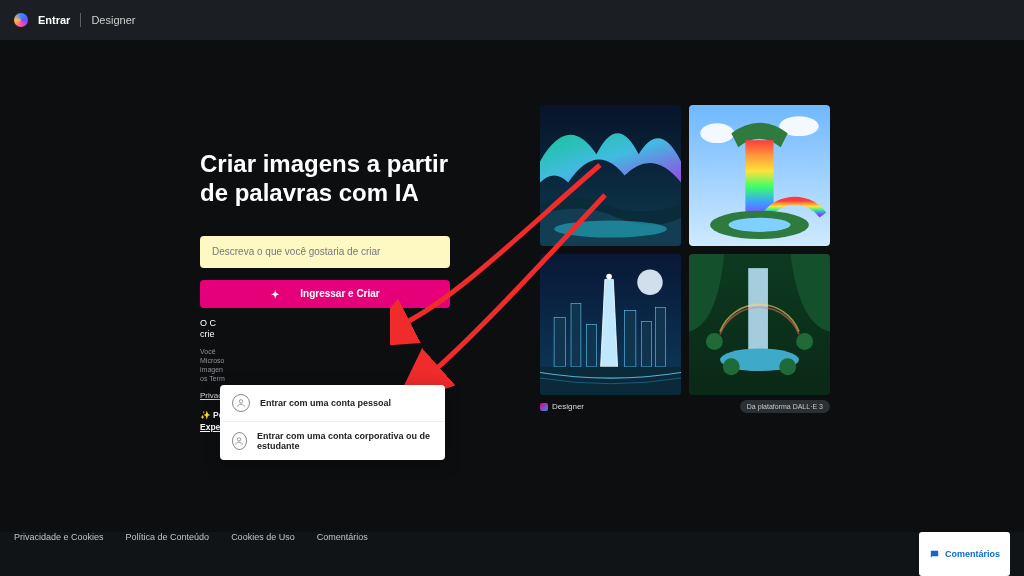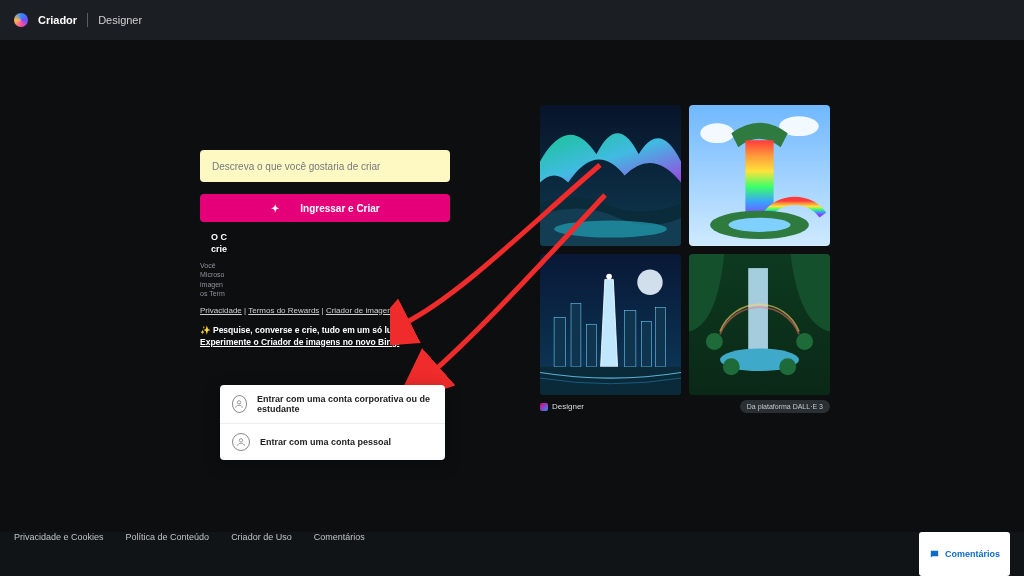--- a/index.html
+++ b/index.html
@@ -80,23 +80,22 @@
   }
   .sparkle {
     width: 10px; height: 10px;
     display: inline-block;
     position: relative;
   }
   .sparkle::before {
     content: "✦"; font-size: 10px; color: #fff;
   }
   .microcopy {
-    font-size: 9px; font-weight: 700; margin-top: 10px; line-height: 1.3;
+    font-size: 9px; font-weight: 400; margin-top: 10px; line-height: 1.3;
     color: #fff;
-    margin-left: 11px;
   }
   .fineprint {
     font-size: 7px; color: #8e9398; margin-top: 6px; line-height: 1.3;
     max-width: 45px;
   }
   .legal-row {
     font-size: 8px; color: #d0d0d0; margin-top: 8px;
   }
   .legal-row a { color: #d0d0d0; text-decoration: underline; cursor: pointer; }
   .tip-row {
@@ -177,28 +176,29 @@
     background: #fff; color: #0b6bcb; border: none; border-radius: 3px;
     padding: 5px 10px; font-size: 9px; font-weight: 600;
     display: flex; align-items: center; gap: 5px; cursor: pointer;
   }
 </style>
 </head>
 <body>
 
 <div class="header">
   <span class="logo-icon"></span>
-  <span class="brand">Criador</span>
+  <span class="brand">Entrar</span>
   <span class="divider-v"></span>
   <span class="subbrand">Designer</span>
 </div>
 
 <div class="stage">
 
   <div class="leftcol">
+    <h1 class="headline">Criar imagens a partir de palavras com IA</h1>
 
     <div class="prompt-box">
       <span>Descreva o que você gostaria de criar</span>
     </div>
 
     <button class="cta-btn">
       <span class="sparkle"></span>
       <span>Ingressar e Criar</span>
     </button>
 
@@ -224,30 +224,30 @@
     </div>
 
     <div class="signin-popup">
       <div class="signin-item">
         <span class="person-icon">
           <svg viewBox="0 0 24 24" fill="none" stroke="currentColor" stroke-width="2">
               <circle cx="12" cy="8" r="4"></circle>
               <path d="M4 21c0-4 4-6 8-6s8 2 8 6"></path>
             </svg>
         </span>
-        <span>Entrar com uma conta corporativa ou de estudante</span>
+        <span>Entrar com uma conta pessoal</span>
       </div>
       <div class="signin-item">
         <span class="person-icon">
           <svg viewBox="0 0 24 24" fill="none" stroke="currentColor" stroke-width="2">
               <circle cx="12" cy="8" r="4"></circle>
               <path d="M4 21c0-4 4-6 8-6s8 2 8 6"></path>
             </svg>
         </span>
-        <span>Entrar com uma conta pessoal</span>
+        <span>Entrar com uma conta corporativa ou de estudante</span>
       </div>
     </div>
   </div>
 
 </div>
 
 <div class="grid">
   <div class="tile">
     <svg viewBox="0 0 100 100" preserveAspectRatio="none">
       <defs>
@@ -355,21 +355,21 @@
       <path d="M0 0 L12 5 L0 10 Z" fill="#ef2b2b"></path>
     </marker>
   </defs>
   <path d="M210 20 C 140 80, 70 150, 15 178" stroke="#ef2b2b" stroke-width="5" fill="none" marker-end="url(#ah)"></path>
   <path d="M215 50 C 150 120, 90 185, 45 225" stroke="#ef2b2b" stroke-width="5" fill="none" marker-end="url(#ah)"></path>
 </svg>
 
 <div class="footer">
   <span>Privacidade e Cookies</span>
   <span>Política de Conteúdo</span>
-  <span>Criador de Uso</span>
+  <span>Cookies de Uso</span>
   <span>Comentários</span>
   <span class="footer-spacer"></span>
   <button class="comments-btn">
     <svg width="11" height="11" viewBox="0 0 24 24" fill="currentColor">
         <path d="M4 4h16v12H7l-3 3V4z"></path>
       </svg>
     <span>Comentários</span>
   </button>
 </div>
 

